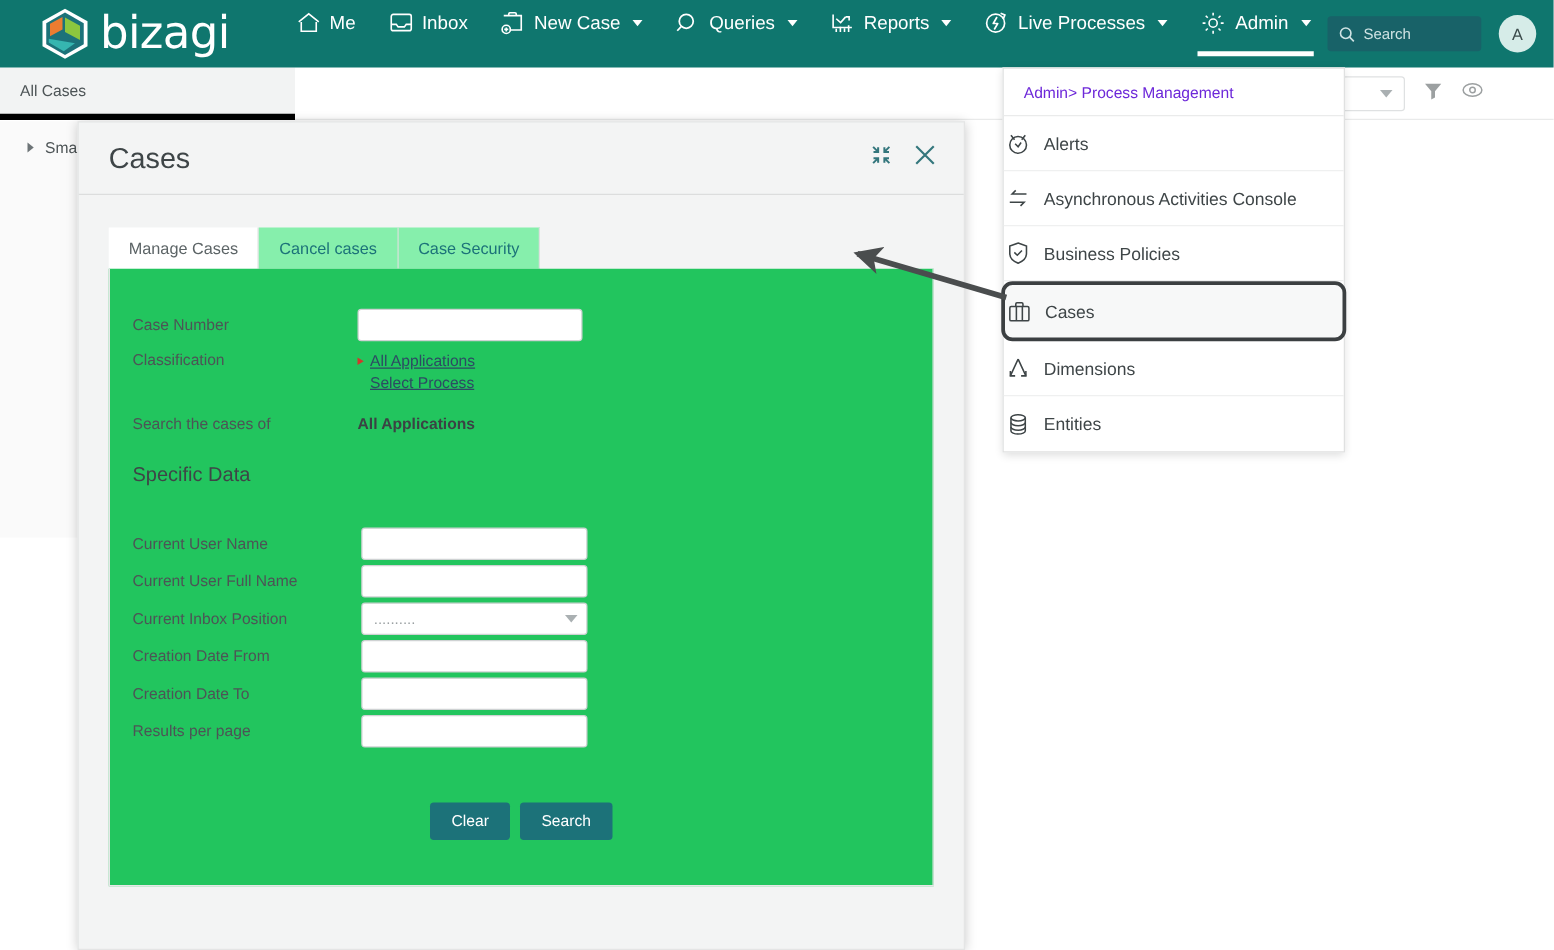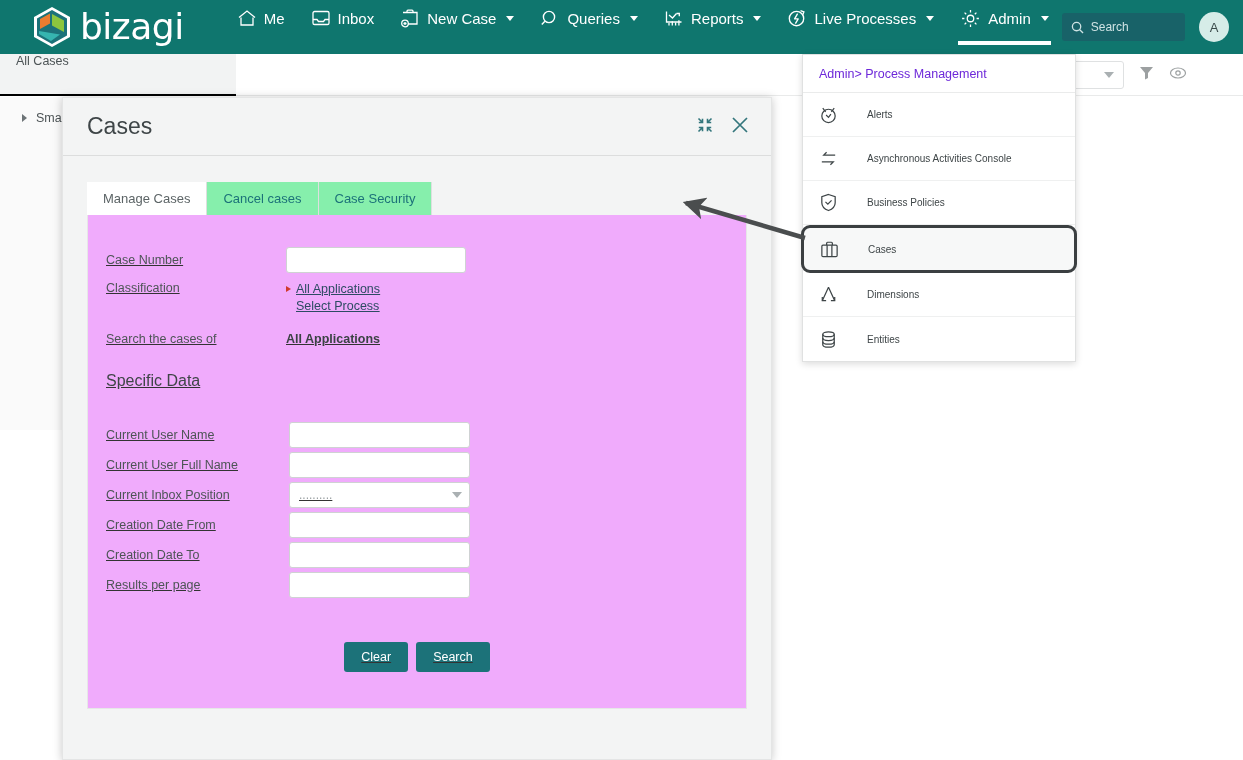--- a/index.html
+++ b/index.html
@@ -43,22 +43,22 @@
     width:30px;height:30px;border-radius:50%;background:#d6ece8;
     margin-left:14px;margin-right:14px;
     display:flex;align-items:center;justify-content:center;
     font-size:13px;color:#3a4a4a;flex:none;
   }
 
   
   .bgpage{ position:absolute; left:0; top:54px; width:1243px; height:706px; background:#fff; }
   .bg-tabbar{
     position:absolute; left:0; top:0; width:236px; height:42px; background:#f2f3f3;
-    border-bottom:2px solid #000000;
-    display:flex; align-items:flex-start;
+    border-bottom:5px solid #000000;
+    display:flex; align-items:center;
   }
   .bg-tab{ font-size:12.5px; color:#4d5456; padding-left:16px; }
   .bg-rightbar{
     position:absolute; left:236px; top:0; right:0; height:42px; background:#fff;
     border-bottom:1px solid #e9eaea;
     display:flex; align-items:center; justify-content:flex-end; gap:14px; padding-right:56px;
   }
   .rpp-label{ font-size:13px; color:#cfd2d3; }
   .rpp-select{
     width:110px;height:28px;border:1px solid #dfe1e2;border-radius:3px;background:#fff;
@@ -92,22 +92,22 @@
 
   .modal-body{ padding:26px 24px 0 24px; }
   .tabs{ display:flex; align-items:flex-end; }
   .tab{
     background:#86efac; color:#1c7279; font-size:13px;
     padding:9px 16px 9px 16px; cursor:pointer; border-right:1px solid #dedfdf;
   }
   .tab.active{ background:#ffffff; color:#5c6466; }
 
   .panel{
-    background:#f0abfc; border:1px solid #e6e7e7; border-top:none;
-    height:494px; padding:30px 0 0 0; position:relative;text-decoration:underline;
+    background:#22c55e; border:1px solid #e6e7e7; border-top:none;
+    height:494px; padding:30px 0 0 0; position:relative;
   }
   .frow{ display:flex; align-items:center; margin:0 0 0 18px; height:30px; }
   .flabel{ width:180px; font-size:12.5px; color:#4d5456; }
   .finput{
     width:180px;height:26px;border:1px solid #cfd2d3;border-radius:3px;background:#fff;
   }
 
   .classrow{ display:flex; margin:6px 0 0 18px; }
   .links{ margin-left:0; }
   .linkline{ display:flex; align-items:center; gap:5px; line-height:1.35; }
@@ -137,22 +137,22 @@
     padding:8px 17px; cursor:pointer;
   }
 
   
   .dropdown{
     position:absolute; left:802px; top:54px; width:274px;
     background:#fff; border:1px solid #e0e1e1; box-shadow:0 2px 7px rgba(0,0,0,.14);
   }
   .dd-head{ padding:12px 0 11px 16px; font-size:12.5px; color:#6d28d9; border-bottom:1px solid #eaebeb; }
   .dd-item{
-    display:flex; align-items:center; gap:28px; padding:0 0 0 14px; height:44px;
-    border-bottom:1px solid #eff0f0; font-size:10px; color:#3e4547; cursor:pointer;
+    display:flex; align-items:center; gap:10px; padding:0 0 0 0; height:44px;
+    border-bottom:1px solid #eff0f0; font-size:14px; color:#3e4547; cursor:pointer;
   }
   .dd-item:last-child{ border-bottom:none;text-align:right; }
   .dd-item .ddico{ width:22px; display:flex; justify-content:center; }
   .dd-item.highlight{
     position:relative; background:#f7f8f8;
     border:3px solid #3b3f41; border-radius:9px;
     margin:0 -2px; height:48px; z-index:3;
   }
 
   

